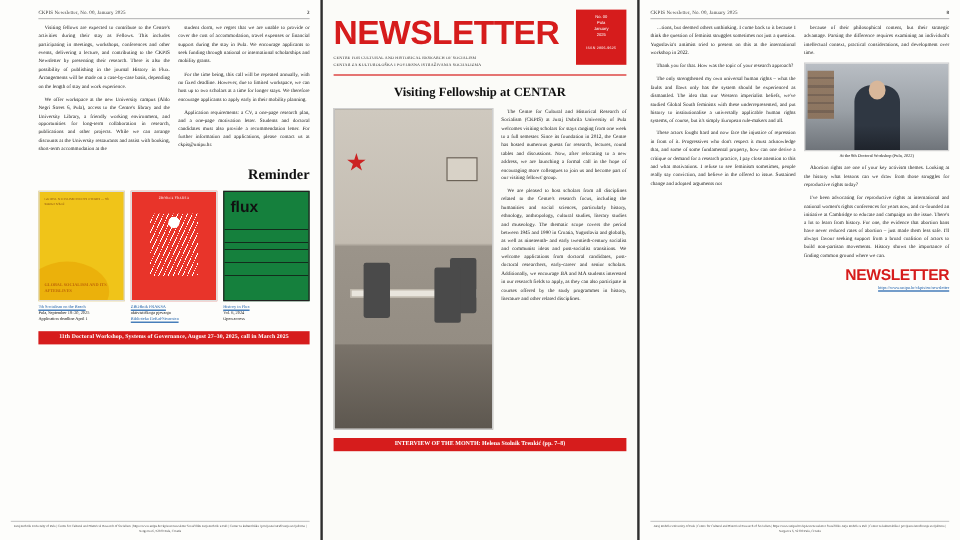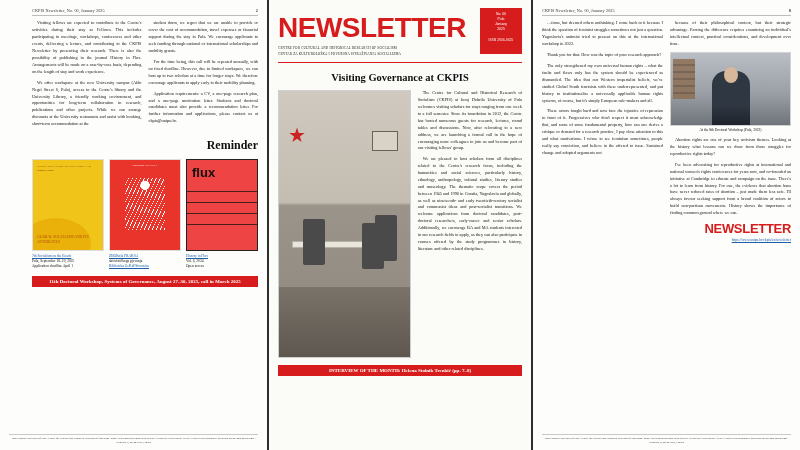--- a/index.html
+++ b/index.html
@@ -89,21 +89,21 @@
     position:absolute; left:50%; top:18px; transform:translateX(-50%);
     width:40px; height:52px;
     background:
       radial-gradient(circle at 50% 14%, #fff 0 9%, transparent 10%),
       repeating-linear-gradient(115deg, #e8342a 0 3px, #ffffff 3px 3.6px);
   }
   .poster-2 .pbot {
     position:absolute; left:0; right:0; bottom:5px; text-align:center;
     font-size:3px; color:#fff; font-weight:bold;
   }
-  .poster-3 { background:#ef4444; border:0.5px solid #222; }
+  .poster-3 { background:#15803d; border:0.5px solid #222; }
   .poster-3 .auxlogo {
     position:absolute; left:5px; top:5px;
     font-size:13px; font-weight:bold; color:#111; font-family:"Liberation Sans", sans-serif;
   }
   .poster-3 .squig {
     position:absolute; left:0; right:0; top:26px; bottom:16px;
     background:
       repeating-linear-gradient(to bottom, transparent 0 5px, #111 5px 5.5px);
     opacity:.75;
   }
@@ -365,21 +365,21 @@
       <div class="issue-box">
         <div>No. 00</div>
         <div>Pula</div>
         <div>January</div>
         <div>2025</div>
         <div class="issn">ISSN 2806-9625</div>
       </div>
     </div>
     <div class="rule-red"></div>
 
-    <div class="cover-title">Visiting Governance at CKPIS</div>
+    <div class="cover-title">Visiting Fellowship at CENTAR</div>
 
     <div class="cover-body">
       <div class="photo">
         <div class="wall"></div>
         <div class="star"></div>
         <div class="frame"></div>
         <div class="floor"></div>
         <div class="table"></div>
         <div class="chair c1"></div>
         <div class="chair c2"></div>

